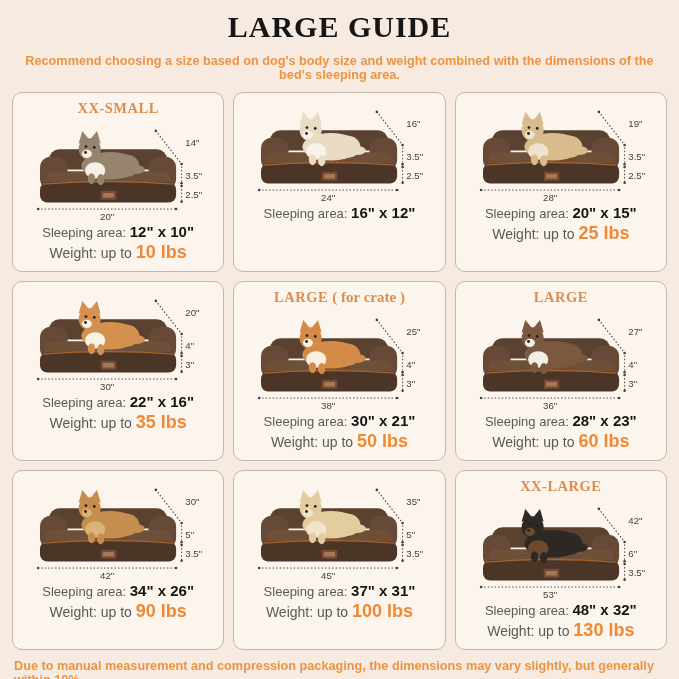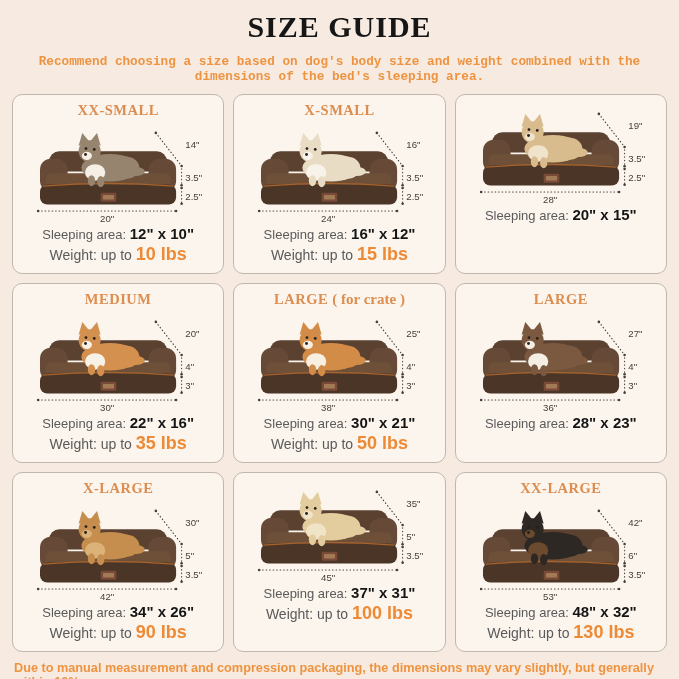--- a/index.html
+++ b/index.html
@@ -30,21 +30,20 @@
     text-align:center;
     color:var(--heading-black);
     margin:6px 0 10px;
   }
   .subtitle{
     color:var(--accent-orange);
     font-weight:700;
     font-size:12.7px;
     text-align:center;
     margin:0 0 10px;
-    font-family:Liberation Mono, monospace;
   }
   .grid{
     display:grid;
     grid-template-columns:repeat(3,1fr);
     gap:9px;
   }
   .card{
     background:var(--card-background);
     border:1px solid var(--card-border);
     border-radius:10px;
@@ -95,21 +94,21 @@
     font-weight:700;
     font-size:12.7px;
     text-align:left;
     margin:9px 0 0 2px;
   }
 </style>
 </head>
 <body>
 
 <div class="page">
-  <h1 class="page-title">SIZE GUIDE</h1>
+  <h1 class="page-title">LARGE GUIDE</h1>
   <p class="subtitle">Recommend choosing a size based on dog's body size and weight combined with the dimensions of the bed's sleeping area.</p>
   <div class="grid" id="grid">
   <div class="card" style="--fur: #96846f; --fur2: #f5efe5;">
     <div class="card-title">
       <span>XX-SMALL</span>
       <span class="suffix"></span>
     </div>
     <svg class="bed" viewBox="0 0 210 112" preserveAspectRatio="xMidYMid meet">
 
       <g>
@@ -163,24 +162,20 @@
       <span>Sleeping area:</span>
       <b>12" x 10"</b>
     </div>
     <div class="weight-line">
       <span>Weight: up to</span>
       <b>10 lbs</b>
     </div>
   </div>
 
   <div class="card" style="--fur: #e9dcc4; --fur2: #f8f3ea;">
-    <div class="card-title">
-      <span>X-SMALL</span>
-      <span class="suffix"></span>
-    </div>
     <svg class="bed" viewBox="0 0 210 112" preserveAspectRatio="xMidYMid meet">
 
       <g>
         <rect x="30" y="34" width="128" height="22" rx="11" fill="#5a4130"></rect>
         <rect x="20" y="42" width="30" height="36" rx="12" fill="#664936"></rect>
         <rect x="138" y="42" width="30" height="36" rx="12" fill="#664936"></rect>
         <rect x="26" y="58" width="136" height="18" rx="6" fill="#6e5038"></rect>
         <rect x="20" y="70" width="148" height="22" rx="8" fill="#4a3526"></rect>
         <path d="M23,72 Q94,66 165,72" stroke="#a8622c" stroke-width="1.3" fill="none"></path>
         <rect x="86" y="79" width="17" height="10" rx="1.5" fill="#7a4a38"></rect>
@@ -220,24 +215,20 @@
       </g>
       <text class="dim-label" x="178" y="30">16"</text>
       <text class="dim-label" x="178" y="66">3.5"</text>
       <text class="dim-label" x="178" y="87">2.5"</text>
       <text class="dim-label" x="93" y="111" text-anchor="middle">24"</text>
     </svg>
     <div class="sleeping-line">
       <span>Sleeping area:</span>
       <b>16" x 12"</b>
     </div>
-    <div class="weight-line">
-      <span>Weight: up to</span>
-      <b>15 lbs</b>
-    </div>
   </div>
 
   <div class="card" style="--fur: #d9bc8e; --fur2: #f0e3cc;">
     <svg class="bed" viewBox="0 0 210 112" preserveAspectRatio="xMidYMid meet">
 
       <g>
         <rect x="30" y="34" width="128" height="22" rx="11" fill="#5a4130"></rect>
         <rect x="20" y="42" width="30" height="36" rx="12" fill="#664936"></rect>
         <rect x="138" y="42" width="30" height="36" rx="12" fill="#664936"></rect>
         <rect x="26" y="58" width="136" height="18" rx="6" fill="#6e5038"></rect>
@@ -280,27 +271,27 @@
       </g>
       <text class="dim-label" x="178" y="30">19"</text>
       <text class="dim-label" x="178" y="66">3.5"</text>
       <text class="dim-label" x="178" y="87">2.5"</text>
       <text class="dim-label" x="93" y="111" text-anchor="middle">28"</text>
     </svg>
     <div class="sleeping-line">
       <span>Sleeping area:</span>
       <b>20" x 15"</b>
     </div>
+    <div class="weight-line">
+      <span>Weight: up to</span>
+      <b>25 lbs</b>
+    </div>
   </div>
 
   <div class="card" style="--fur: #d4904e; --fur2: #f7f1e6;">
-    <div class="card-title">
-      <span>MEDIUM</span>
-      <span class="suffix"></span>
-    </div>
     <svg class="bed" viewBox="0 0 210 112" preserveAspectRatio="xMidYMid meet">
 
       <g>
         <rect x="30" y="34" width="128" height="22" rx="11" fill="#5a4130"></rect>
         <rect x="20" y="42" width="30" height="36" rx="12" fill="#664936"></rect>
         <rect x="138" y="42" width="30" height="36" rx="12" fill="#664936"></rect>
         <rect x="26" y="58" width="136" height="18" rx="6" fill="#6e5038"></rect>
         <rect x="20" y="70" width="148" height="22" rx="8" fill="#4a3526"></rect>
         <path d="M23,72 Q94,66 165,72" stroke="#a8622c" stroke-width="1.3" fill="none"></path>
         <rect x="86" y="79" width="17" height="10" rx="1.5" fill="#7a4a38"></rect>
@@ -468,27 +459,27 @@
       </g>
       <text class="dim-label" x="178" y="30">27"</text>
       <text class="dim-label" x="178" y="66">4"</text>
       <text class="dim-label" x="178" y="87">3"</text>
       <text class="dim-label" x="93" y="111" text-anchor="middle">36"</text>
     </svg>
     <div class="sleeping-line">
       <span>Sleeping area:</span>
       <b>28" x 23"</b>
     </div>
+    <div class="weight-line">
+      <span>Weight: up to</span>
+      <b>60 lbs</b>
+    </div>
   </div>
 
   <div class="card" style="--fur: #c68e4e; --fur2: #dbb277;">
-    <div class="card-title">
-      <span>X-LARGE</span>
-      <span class="suffix"></span>
-    </div>
     <svg class="bed" viewBox="0 0 210 112" preserveAspectRatio="xMidYMid meet">
 
       <g>
         <rect x="30" y="34" width="128" height="22" rx="11" fill="#5a4130"></rect>
         <rect x="20" y="42" width="30" height="36" rx="12" fill="#664936"></rect>
         <rect x="138" y="42" width="30" height="36" rx="12" fill="#664936"></rect>
         <rect x="26" y="58" width="136" height="18" rx="6" fill="#6e5038"></rect>
         <rect x="20" y="70" width="148" height="22" rx="8" fill="#4a3526"></rect>
         <path d="M23,72 Q94,66 165,72" stroke="#a8622c" stroke-width="1.3" fill="none"></path>
         <rect x="86" y="79" width="17" height="10" rx="1.5" fill="#7a4a38"></rect>

